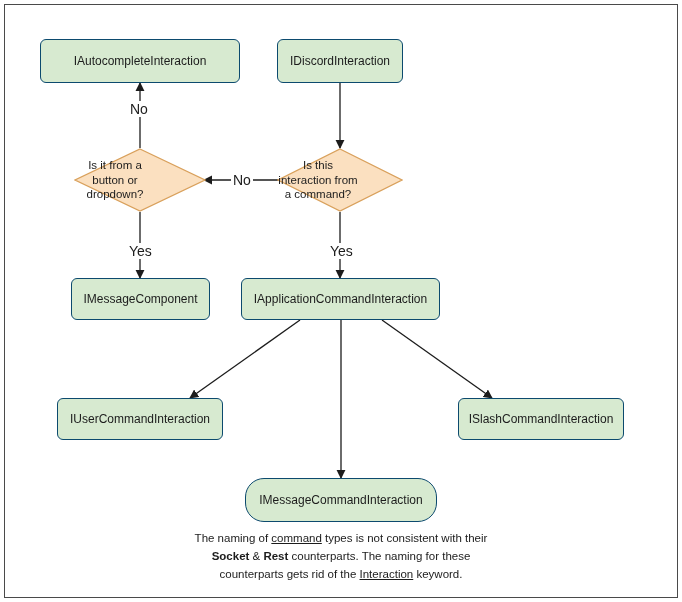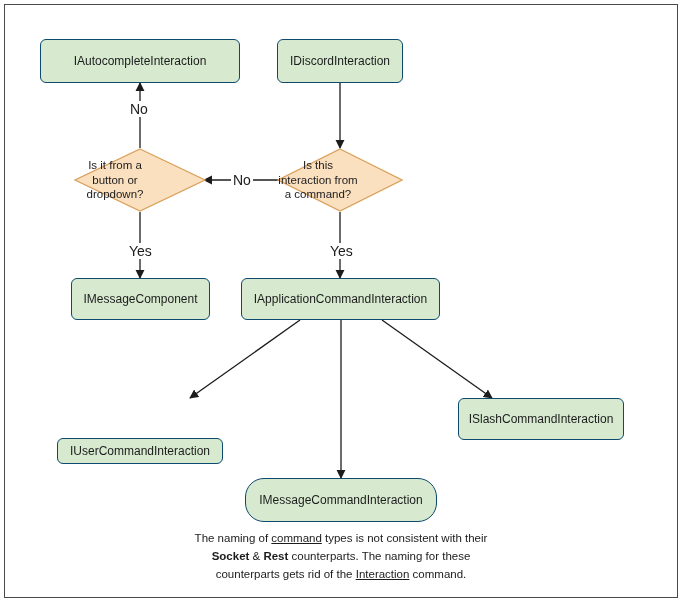--- a/index.html
+++ b/index.html
@@ -148,21 +148,21 @@
   </div>
 
   <div class="node box" style="left:71px; top:278px; width:139px; height:42px;">
     <span>IMessageComponent</span>
   </div>
 
   <div class="node box" style="left:241px; top:278px; width:199px; height:42px;">
     <span>IApplicationCommandInteraction</span>
   </div>
 
-  <div class="node box" style="left:57px; top:398px; width:166px; height:26px;margin-top:40px;">
+  <div class="node box" style="left:57px; top:398px; width:166px; height:42px;">
     <span>IUserCommandInteraction</span>
   </div>
 
   <div class="node box" style="left:458px; top:398px; width:166px; height:42px;">
     <span>ISlashCommandInteraction</span>
   </div>
 
   <div class="node box" style="left:245px; top:478px; width:192px; height:44px;border-radius:19px;">
     <span>IMessageCommandInteraction</span>
   </div>
@@ -173,17 +173,17 @@
   <div class="edge-label" style="left:328px; top:243px;">Yes</div>
 
   <div class="footnote">
     <div>
       <span>The naming of </span><u>command</u><span> types is not consistent with their</span>
     </div>
     <div>
       <b>Socket</b><span> &amp; </span><b>Rest</b><span> counterparts. The naming for these</span>
     </div>
     <div>
-      <span>counterparts gets rid of the </span><u>Interaction</u><span> command.</span>
+      <span>counterparts gets rid of the </span><u>Interaction</u><span> keyword.</span>
     </div>
   </div>
 
 </div>
 
 </body></html>

